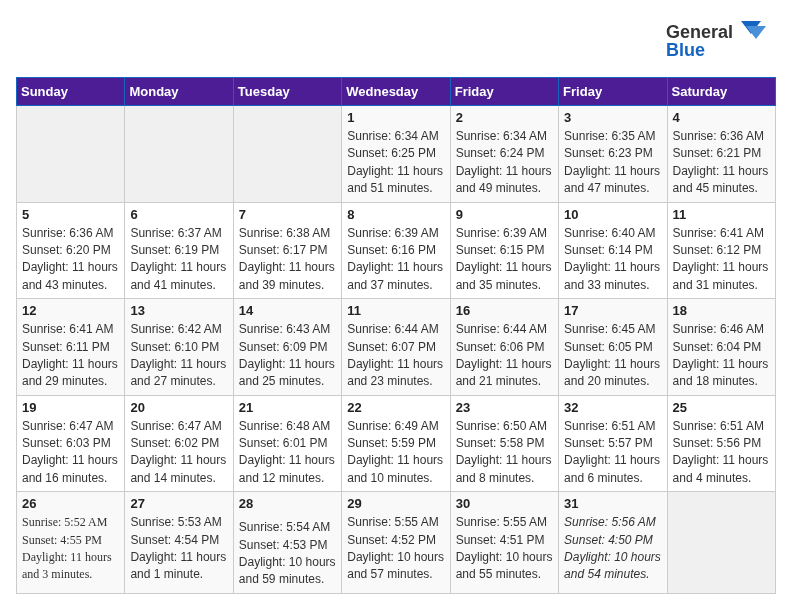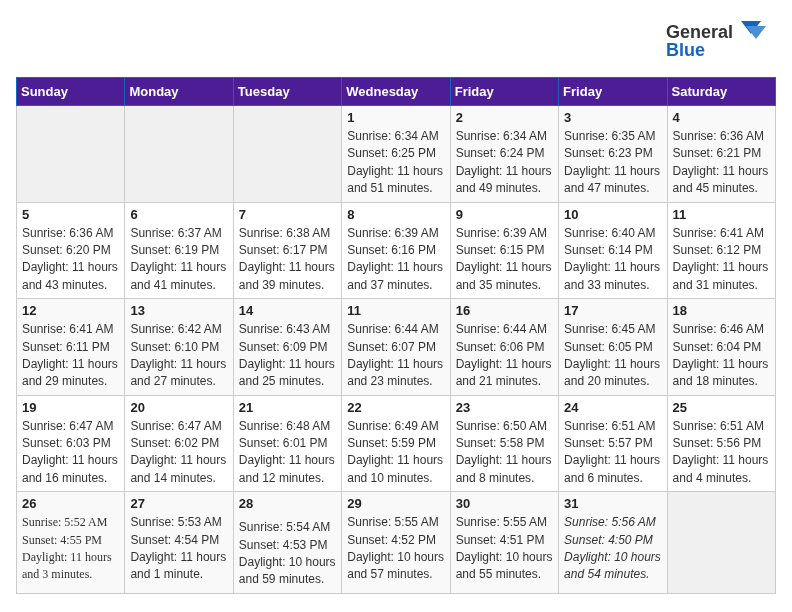--- a/index.html
+++ b/index.html
@@ -276,21 +276,21 @@
 and 10 minutes.</div>
         </td>
         <td>
           <span class="day-number">23</span>
           <div class="day-info" style="white-space: pre-line;">Sunrise: 6:50 AM
 Sunset: 5:58 PM
 Daylight: 11 hours
 and 8 minutes.</div>
         </td>
         <td>
-          <span class="day-number">24</span>
+          <span class="day-number">32</span>
           <div class="day-info" style="white-space: pre-line;">Sunrise: 6:51 AM
 Sunset: 5:57 PM
 Daylight: 11 hours
 and 6 minutes.</div>
         </td>
         <td>
           <span class="day-number">25</span>
           <div class="day-info" style="white-space: pre-line;">Sunrise: 6:51 AM
 Sunset: 5:56 PM
 Daylight: 11 hours

